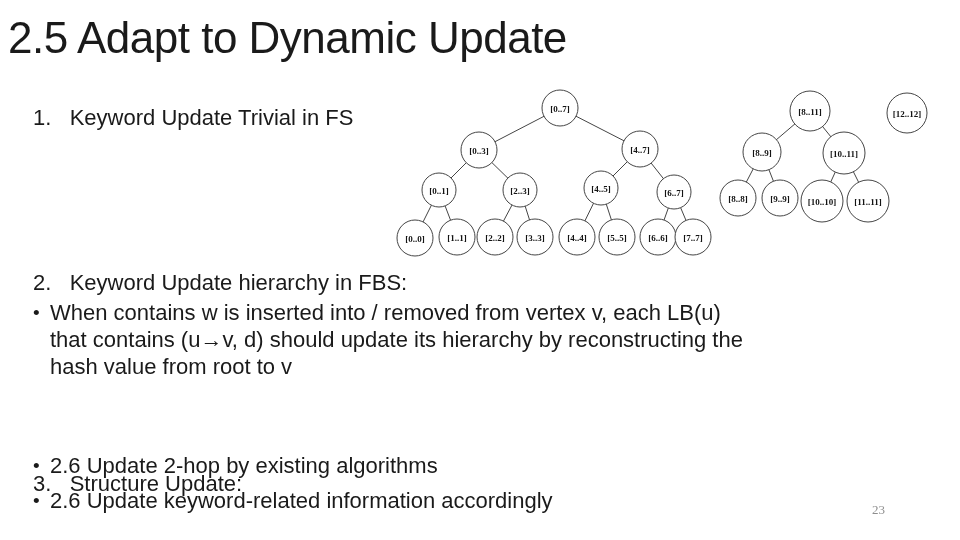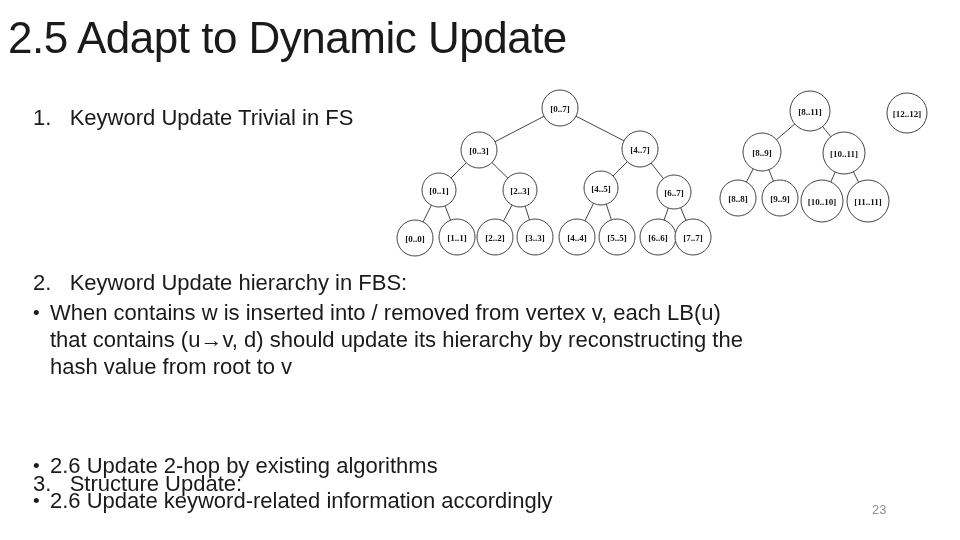--- a/index.html
+++ b/index.html
@@ -32,21 +32,21 @@
   .bullet .marker {
     width: 17px; flex: 0 0 17px;
     font-size: 19px; line-height: 27px;
   }
   .bullet .lines div { white-space: pre; }
   .b-sec2  { top: 299px; }
   .b-sec31 { top: 452px; }
   .b-sec32 { top: 487px; }
   .pagenum {
     position: absolute; left: 872px; top: 502px;
-    font-size: 13px; color: var(--page-number, #8e8e8e);
+    font-size: 13px; color: var(--page-number, #8e8e8e); font-family: Liberation Serif, serif;
   }
   svg.tree {
     position: absolute; left: 0; top: 0;
     width: 960px; height: 540px;
   }
   svg.tree line  { stroke: var(--diagram-stroke, #454545); stroke-width: 1; }
   svg.tree circle{ fill: #ffffff; stroke: var(--diagram-stroke, #454545); stroke-width: 1; }
   svg.tree text  {
     font-family: "Liberation Serif", serif;
     font-weight: bold; font-size: 9px;

